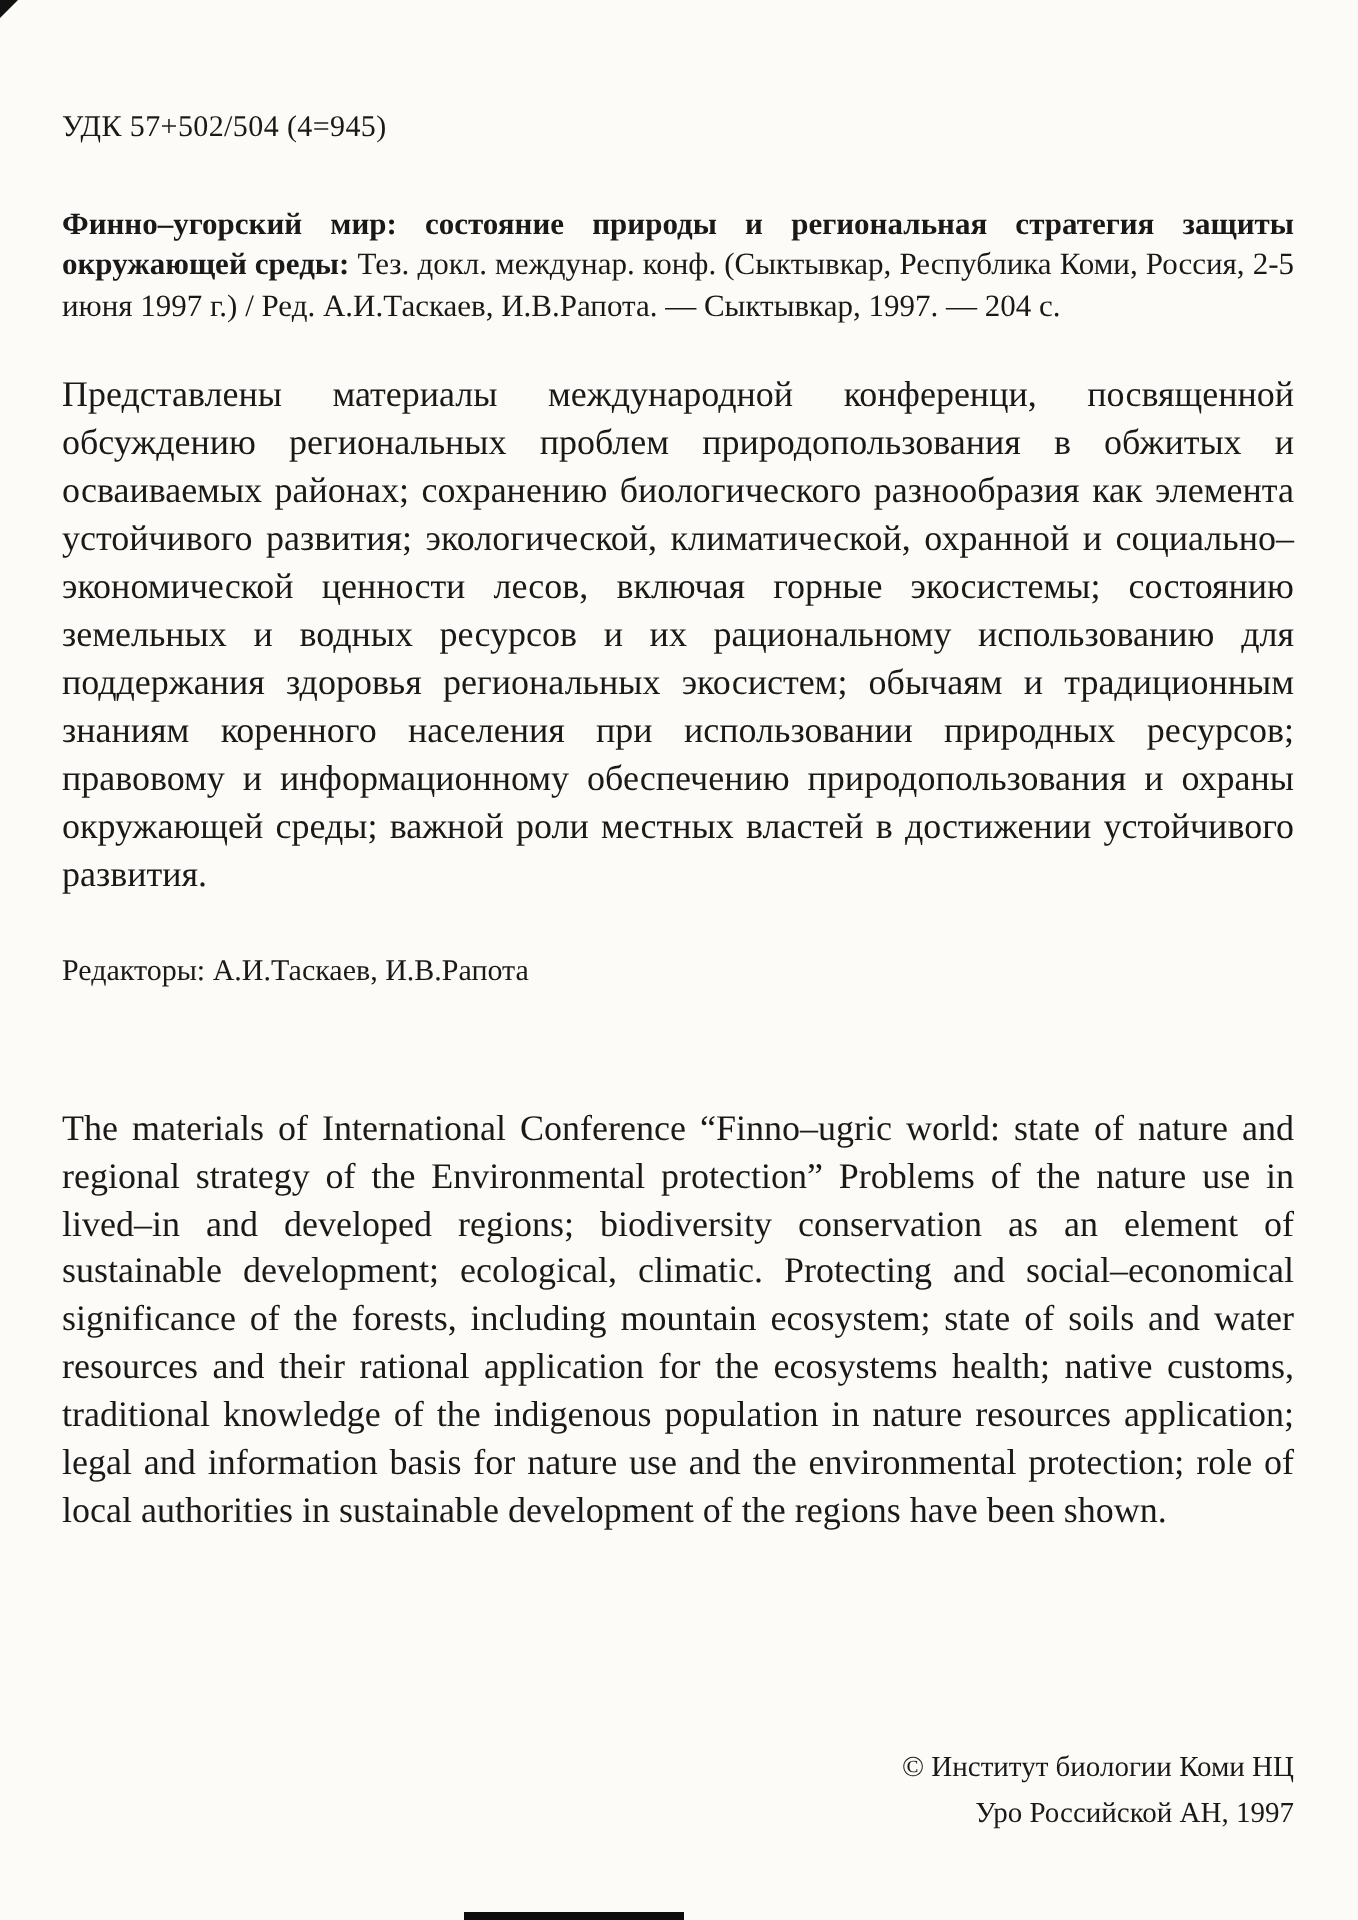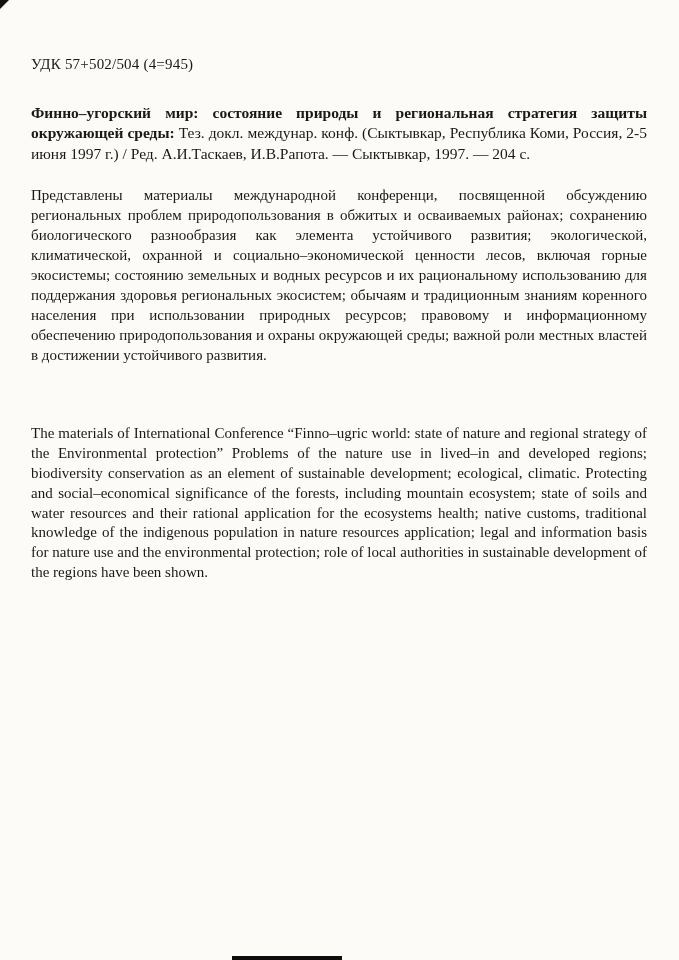--- a/index.html
+++ b/index.html
@@ -21,21 +21,21 @@
     margin: 0 0 30px 0;
   }
   p.titleblock {
     font-size: 15.5px;
     line-height: 1.32;
     text-align: justify;
     margin: 0 0 22px 0;
   }
   p.titleblock .lead { font-weight: bold; }
   p.abstract {
-    font-size: 15px;
+    font-size: 18px;
     line-height: 1.33;
     text-align: justify;
     margin: 0 0 0 0;
   }
   p.editors {
     font-size: 15px;
     margin: 28px 0 0 0;
   }
   .section-gap { height: 58px; }
   .copyright {
@@ -69,23 +69,28 @@
 <div class="page">
 
   <div class="artifact-corner"></div>
 
   <p class="udk">УДК 57+502/504 (4=945)</p>
 
   <p class="titleblock"><span class="lead">Финно–угорский мир: состояние природы и региональная стратегия защиты окружающей среды:</span><span> Тез. докл. междунар. конф. (Сыктывкар, Республика Коми, Россия, 2-5 июня 1997 г.) / Ред. А.И.Таскаев, И.В.Рапота. — Сыктывкар, 1997. — 204 с.</span></p>
 
   <p class="abstract">Представлены материалы международной конференци, посвященной обсуждению региональных проблем природопользования в обжитых и осваиваемых районах; сохранению биологического разнообразия как элемента устойчивого развития; экологической, климатической, охранной и социально–экономической ценности лесов, включая горные экосистемы; состоянию земельных и водных ресурсов и их рациональному использованию для поддержания здоровья региональных экосистем; обычаям и традиционным знаниям коренного населения при использовании природных ресурсов; правовому и информационному обеспечению природопользования и охраны окружающей среды; важной роли местных властей в достижении устойчивого развития.</p>
 
+  <p class="editors">Редакторы: А.И.Таскаев, И.В.Рапота</p>
 
   <div class="section-gap"></div>
 
 
   <p class="abstract">The materials of International Conference “Finno–ugric world: state of nature and regional strategy of the Environmental protection”  Problems of the nature use in lived–in and developed regions; biodiversity conservation as an element of sustainable development; ecological, climatic. Protecting and social–economical significance of the forests, including mountain ecosystem; state of soils and water resources and their rational application for the ecosystems health; native customs, traditional knowledge of the indigenous population in nature resources application; legal and information basis for nature use and the environmental protection; role of local authorities in sustainable development of the regions have been shown.</p>
 
 
+  <div class="copyright">
+    <div>© Институт биологии Коми НЦ</div>
+    <div>Уро Российской АН, 1997</div>
+  </div>
 
   <div class="artifact-bottom"></div>
 
 </div>
 
 </body></html>

